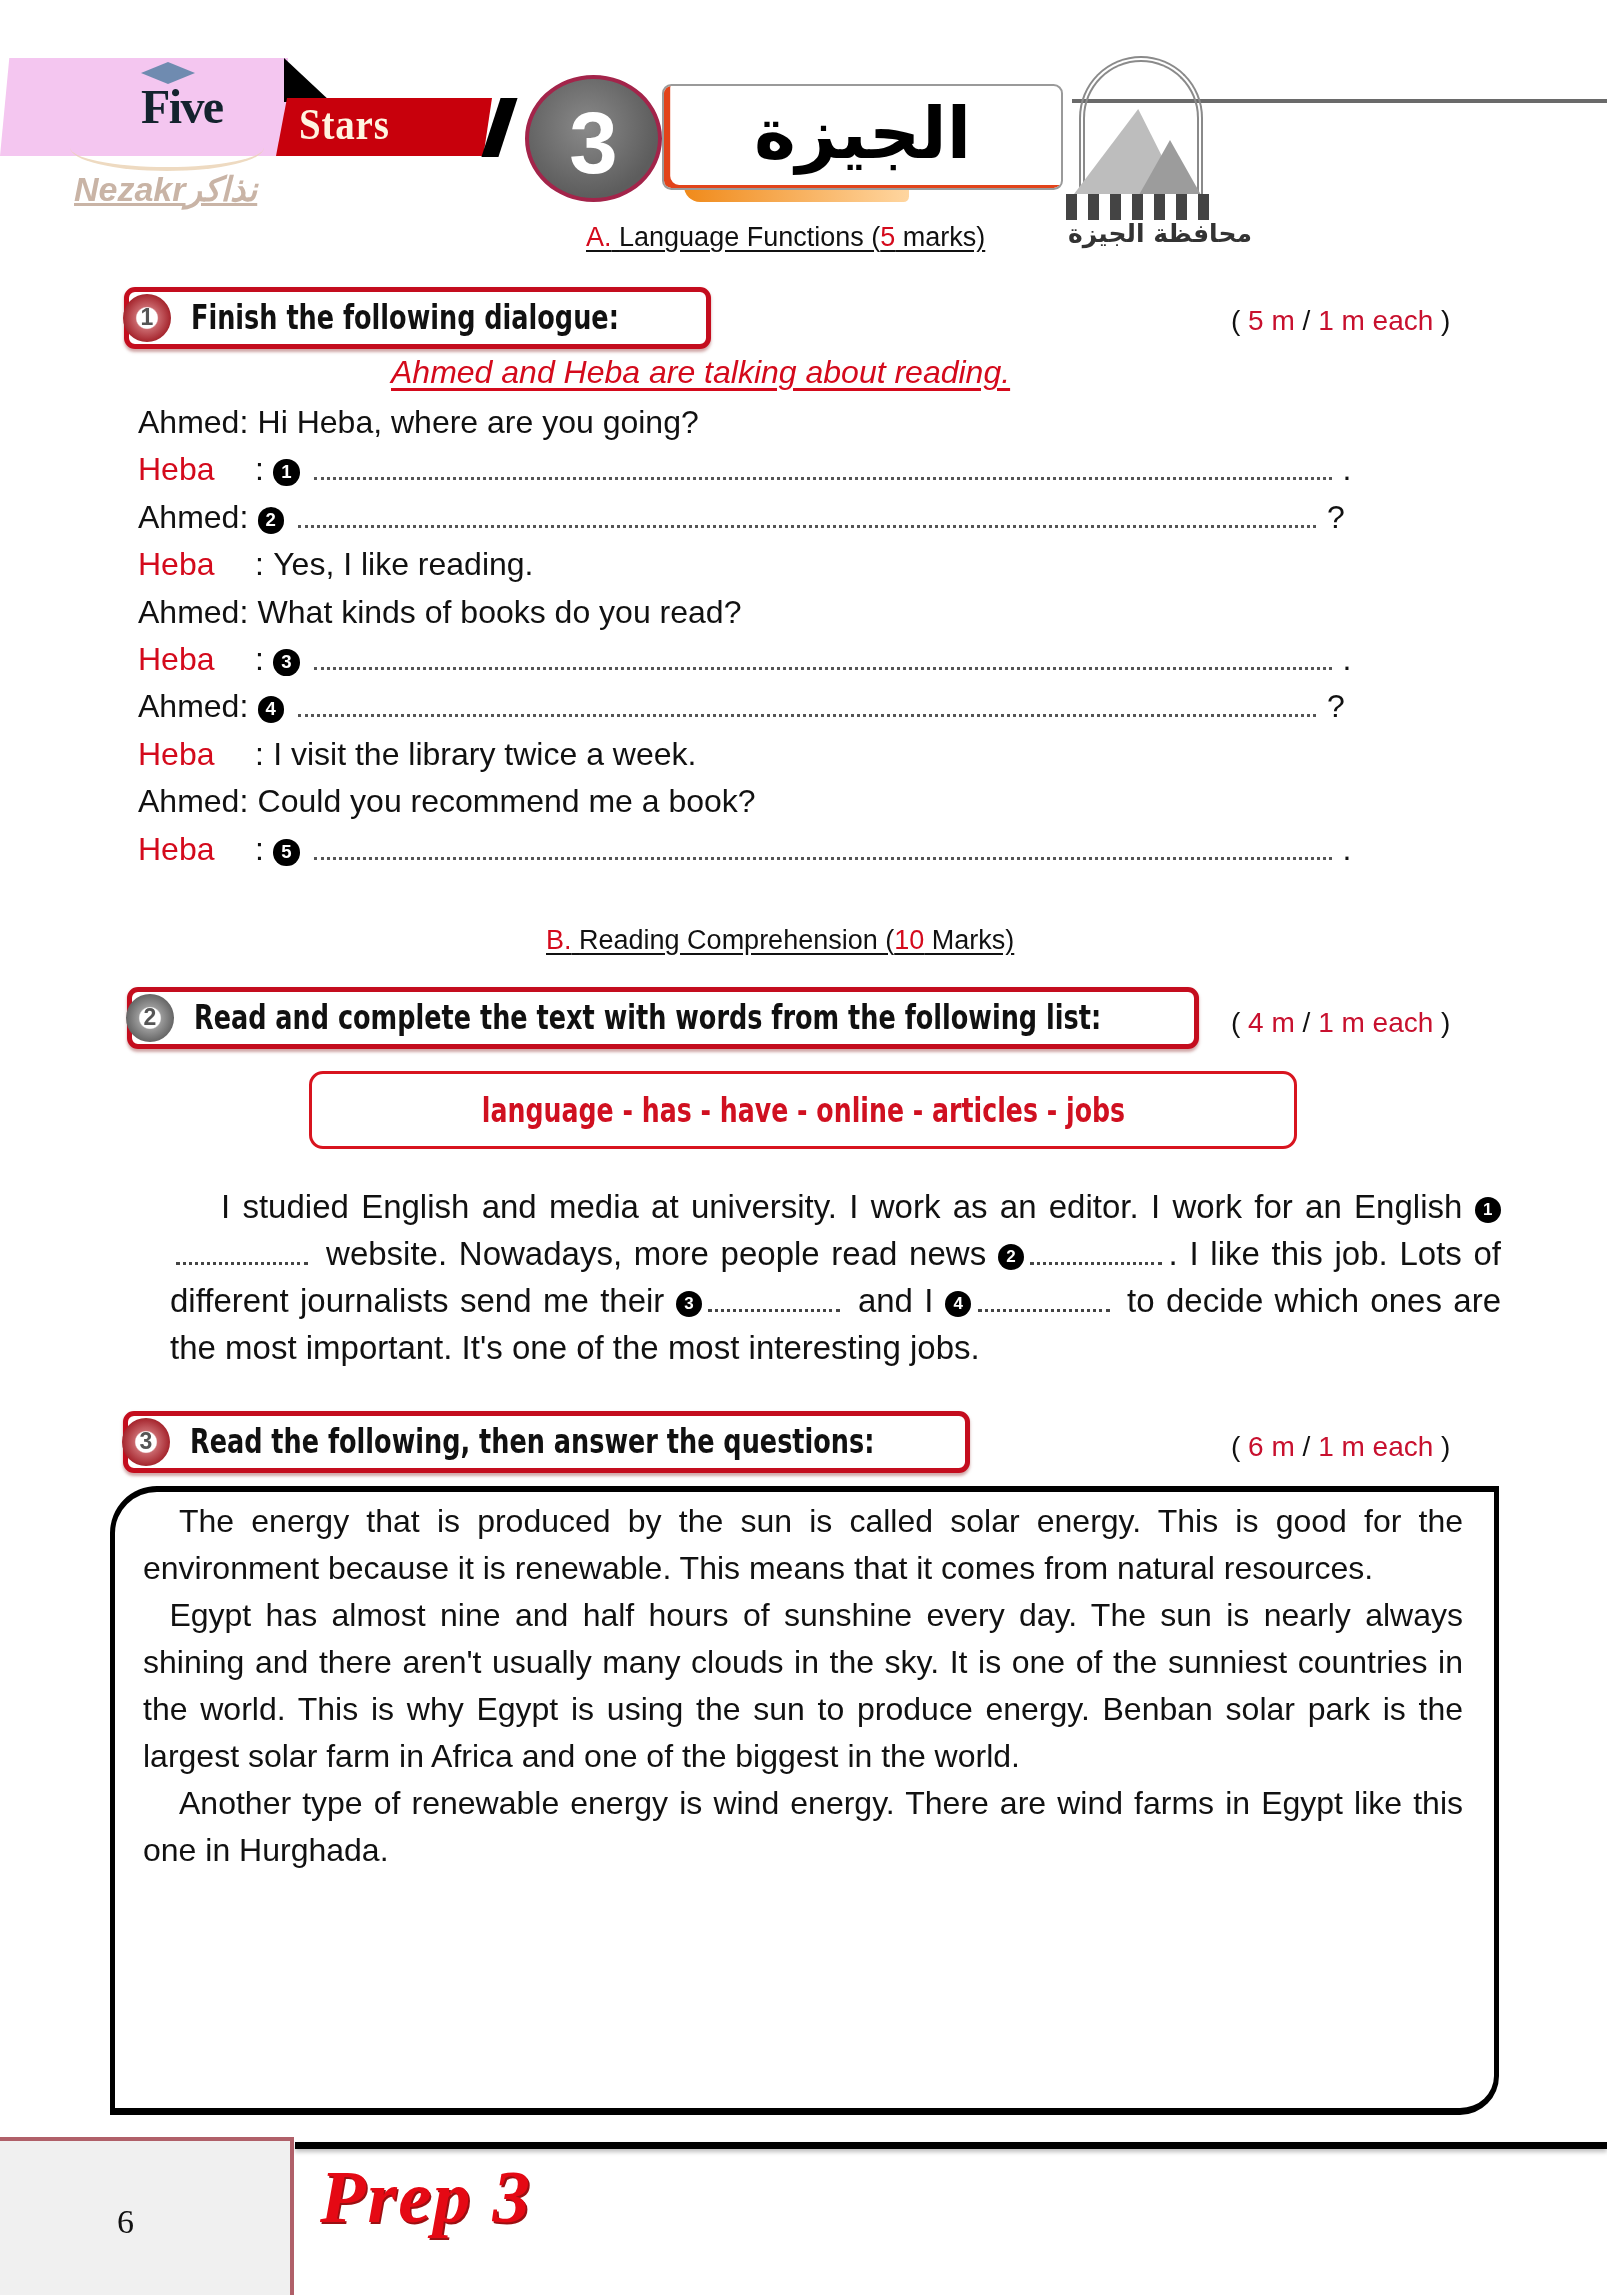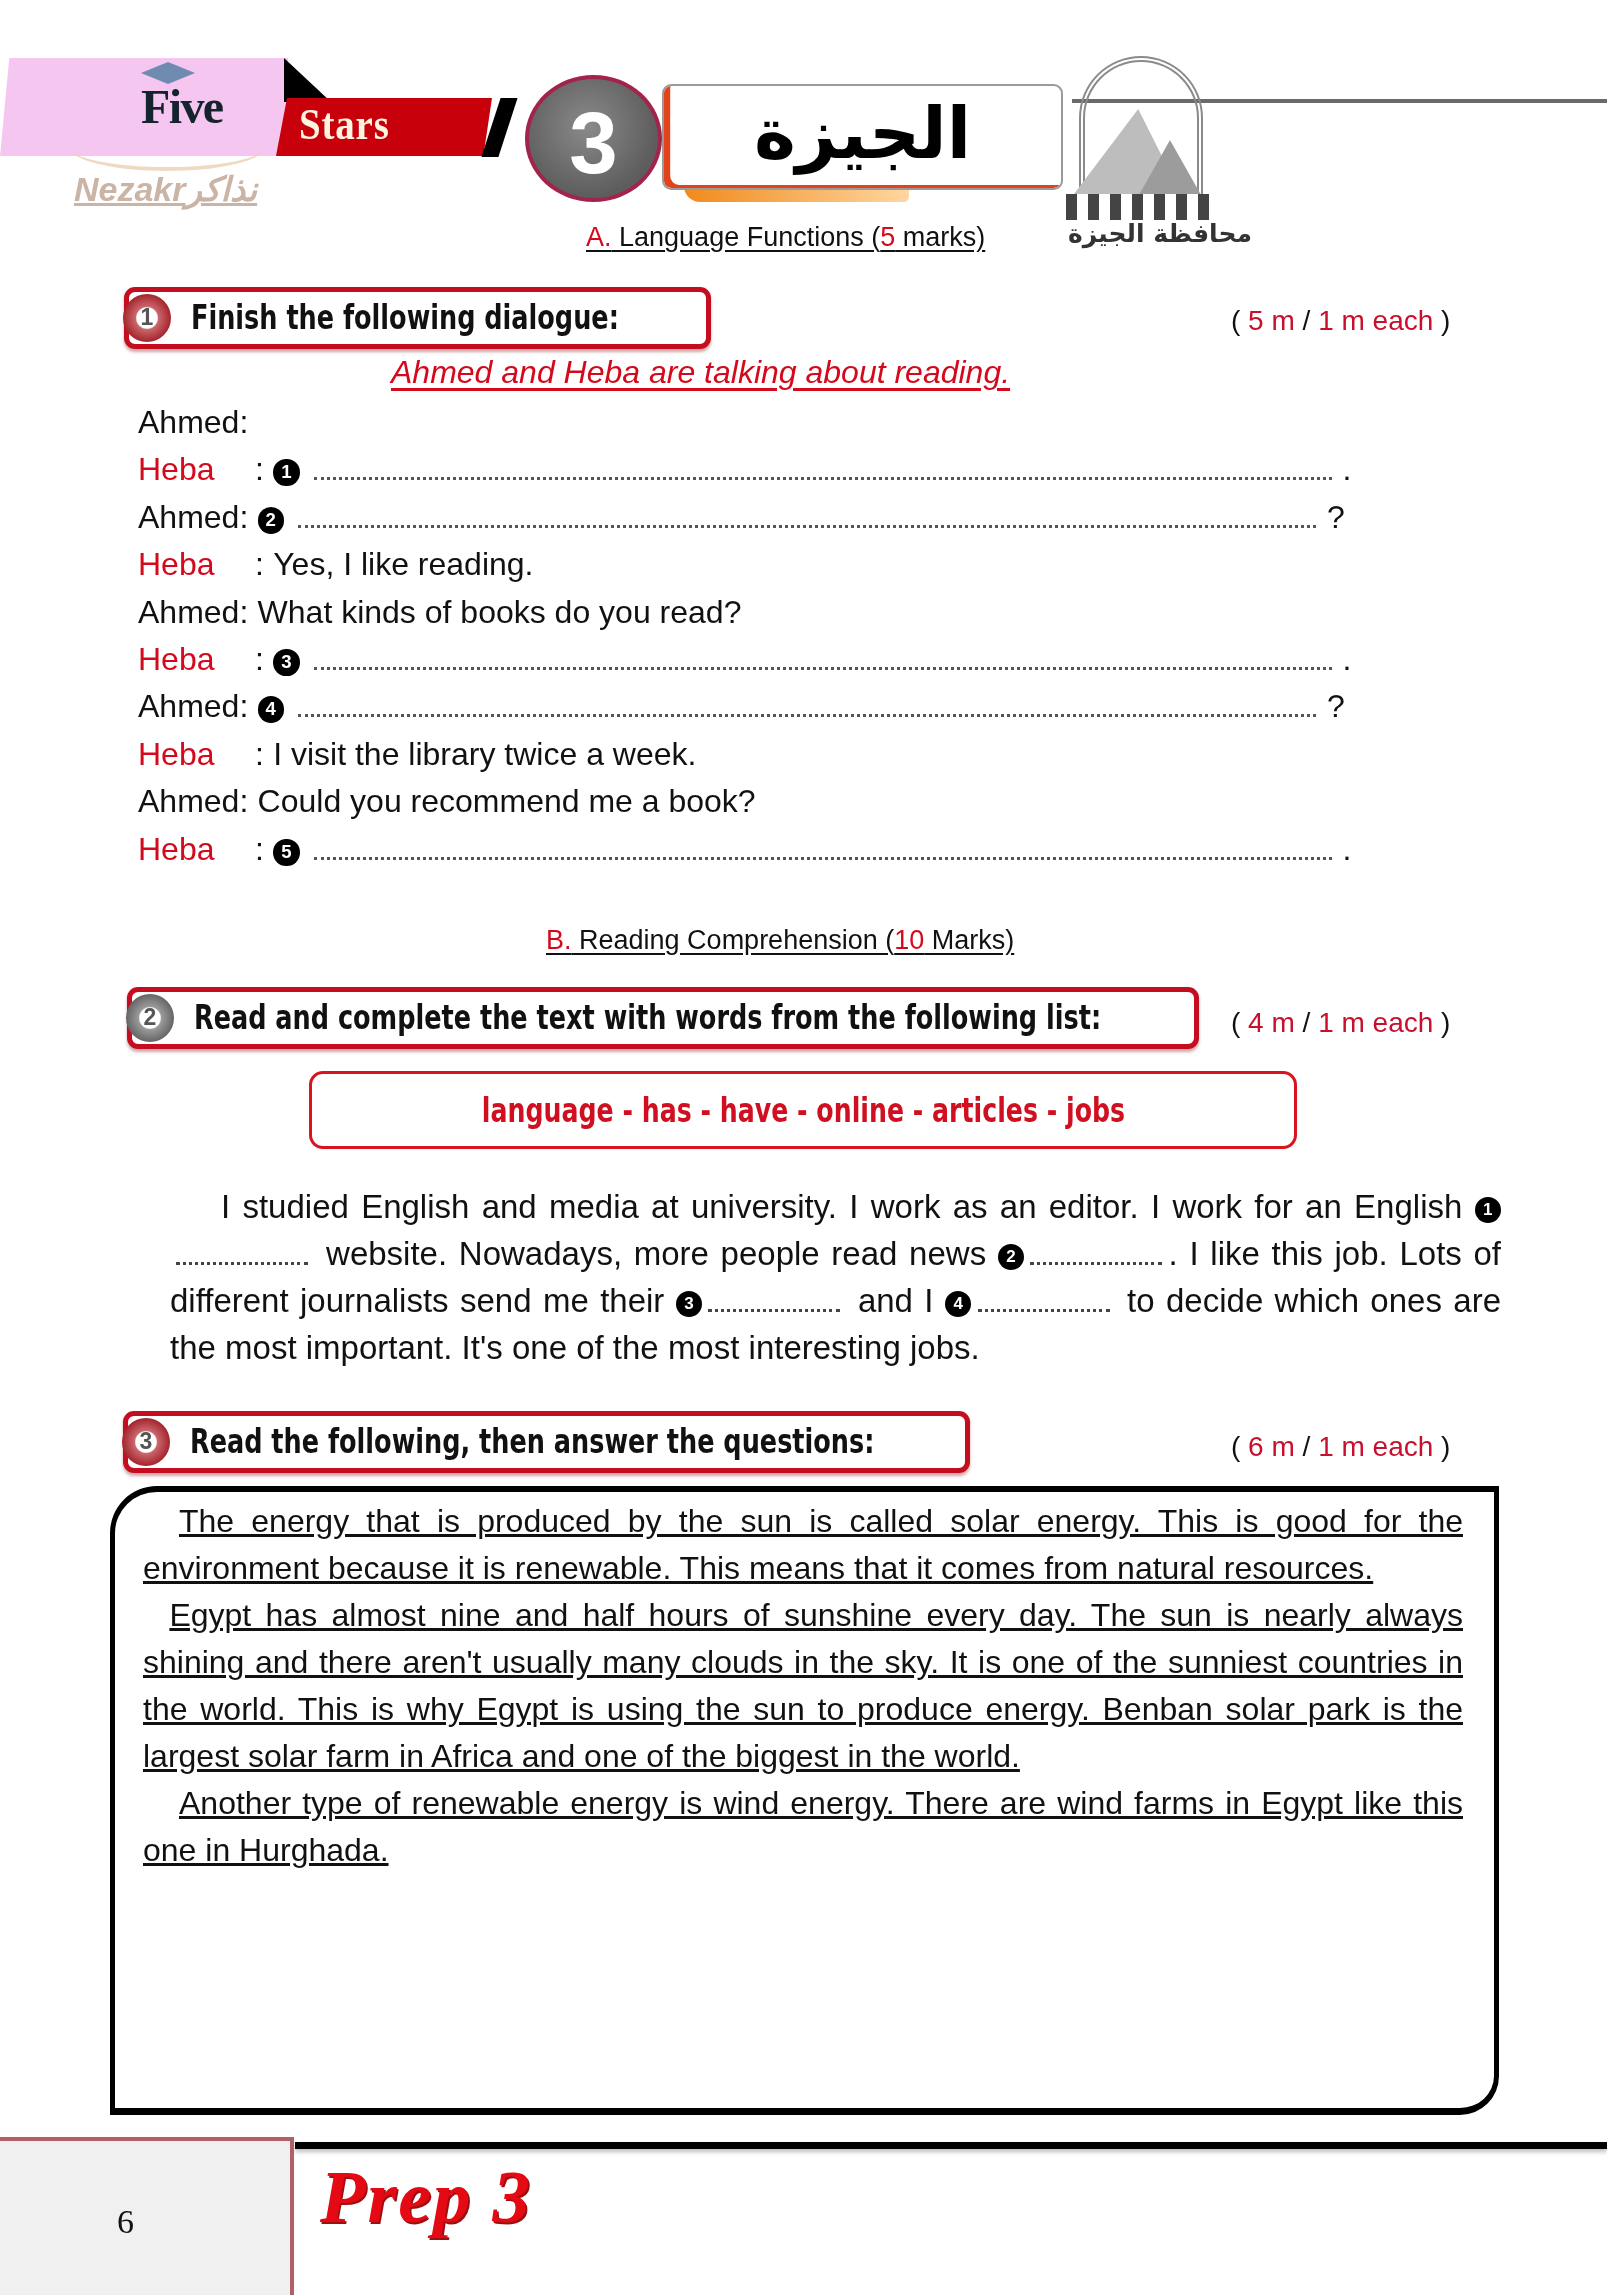--- a/index.html
+++ b/index.html
@@ -70,21 +70,21 @@
 
   
   .para { position: absolute; left: 138px; width: 1331px; font-size: 32px; line-height: 47px; text-align: justify; color: #111; }
   .para .indent { display: inline-block; width: 51px; }
   .blank { display: inline-block; width: 132px; border-bottom: 3.1px dotted #444; height: 7.8px; margin: 0 6.2px; }
   .inline-bullet { display: inline-block; width: 26.4px; height: 26.4px; border-radius: 50%; background: #000; color: #fff; font: bold 17px "Liberation Sans", sans-serif;
                    text-align: center; line-height: 26.4px; position: relative; top: -3.1px; }
 
   .readbox { position: absolute; left: 110px; top: 1486px; width: 1389px; height: 629px; border: 5.4px solid #000; border-radius: 47px 0 39px 0;
              border-top-width: 6.2px; border-bottom-width: 7px; }
-  .readbox p { font-size: 32px; line-height: 47px; text-align: justify; padding: 0; text-decoration: underline; }
+  .readbox p { font-size: 32px; line-height: 47px; text-align: justify; padding: 0; }
   .readbox .inner { position: absolute; left: 28px; right: 31px; top: 6.2px; }
   .readbox .indent { display: inline-block; width: 36px; }
 
   
   .ft-rule { position: absolute; left: 295px; top: 2142px; width: 1312px; height: 7px; background: #000; box-shadow: 0 3.1px 4.7px rgba(0,0,0,.25); }
   .ft-page { position: absolute; left: 0; top: 2137px; width: 294px; height: 159px; background: #f0f0f0; border-top: 4.7px solid #b06069; border-right: 4.7px solid #b06069; }
   .ft-page span { position: absolute; left: 117px; top: 62px; font: 34px "Liberation Serif", serif; color: #111; }
   .ft-prep { position: absolute; left: 320px; top: 2154px; font: italic bold 75px "Liberation Serif", serif; color: #e50914; text-shadow: 1.6px 2.3px 0 #9b0f12; letter-spacing: 1.6px; }
 </style>
 </head>
@@ -128,20 +128,21 @@
 </div>
 <div class="marks" style="left:1231px; top:305px;">
   <span>( </span><span class="r">5 m</span><span> / </span><span class="r">1 m each</span><span> )</span>
 </div>
 
 <div class="subtitle">Ahmed and Heba are talking about reading.</div>
 
 <div class="dlg-line" style="top:404px;">
   <span class="speaker ahmed">Ahmed</span>
     <span class="colon">:</span>
+  <span>Hi Heba, where are you going?</span>
 </div>
 <div class="dlg-line" style="top:451px;">
   <span class="speaker heba">Heba</span>
     <span class="colon">:</span>
   <span class="bullet">1</span>
   <span class="dots dlg-input"></span>
     <span>.</span>
 </div>
 <div class="dlg-line" style="top:499px;">
   <span class="speaker ahmed">Ahmed</span>

